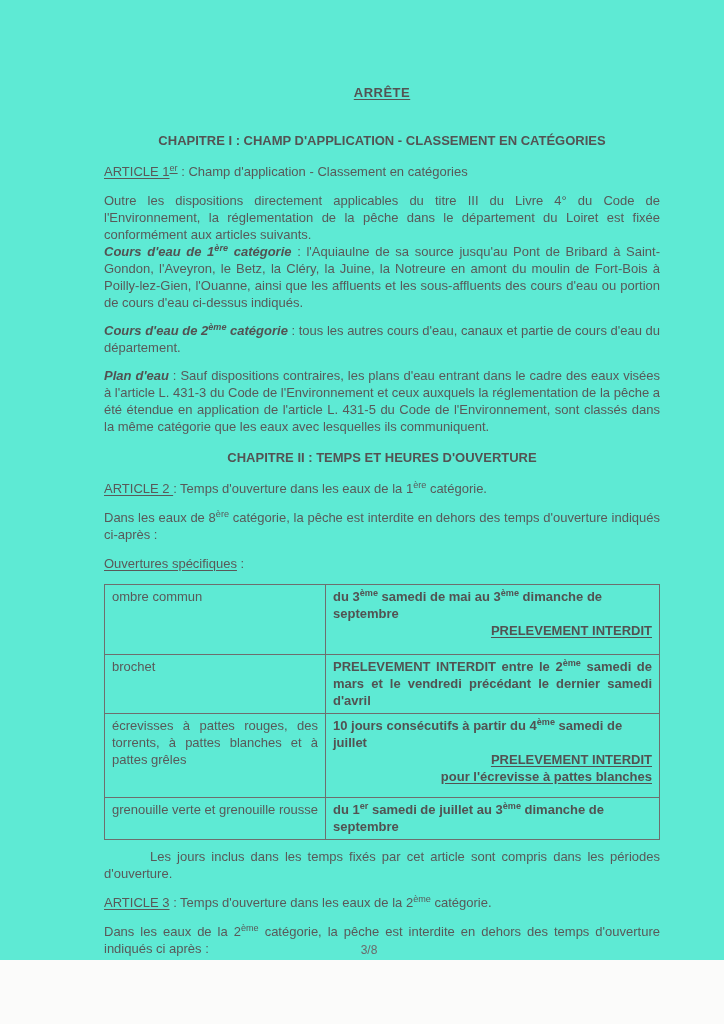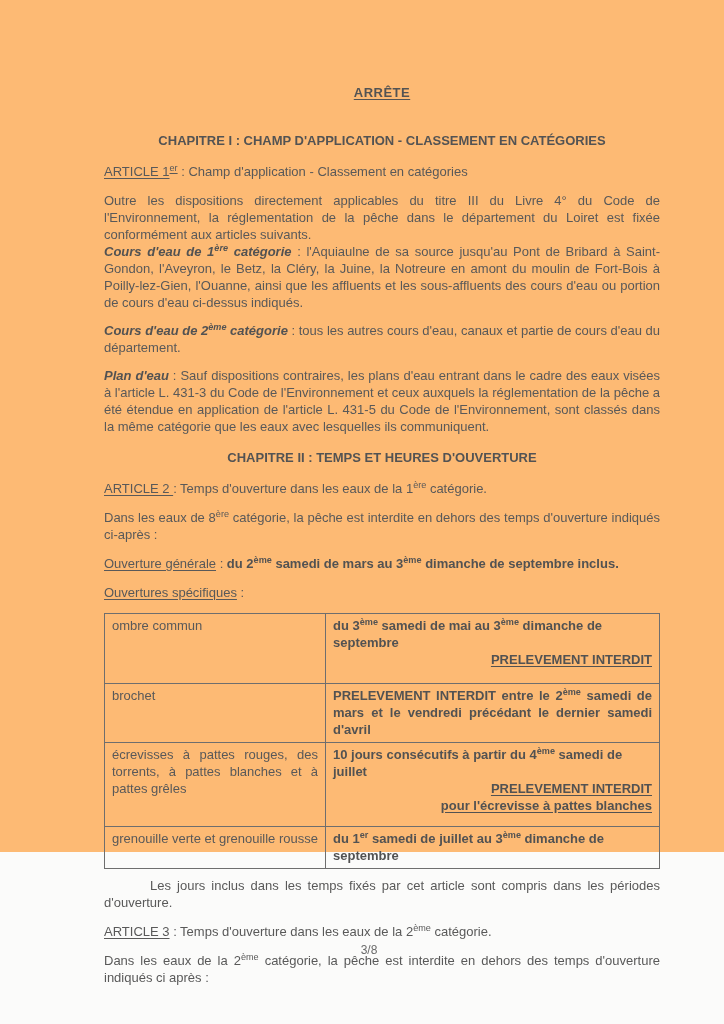--- a/index.html
+++ b/index.html
@@ -4,22 +4,22 @@
 <style>
   html, body { margin: 0; padding: 0; }
   body {
     width: 724px; height: 1024px;
     background: #fbfbfa;
     font-family: "Liberation Sans", sans-serif;
     overflow: hidden;
   }
   .page {
     position: relative;
-    width: 724px; height: 852px;
-    background: #fdba74;
+    width: 724px; height: 960px;
+    background: #5eead4;
     color: #595959;
   }
   .content {
     position: absolute;
     left: 104px; top: 0;
     width: 556px;
     font-size: 13px;
     line-height: 17px;
   }
   .title {
@@ -102,21 +102,20 @@
     <p class="para"><span class="b i">Cours d'eau de 2</span><sup class="b i">ème</sup><span class="b i">  catégorie</span><span> : tous les autres cours d'eau, canaux et partie de cours d'eau du département.</span></p>
 
     <p class="para"><span class="b i">Plan d'eau</span><span> : Sauf dispositions contraires, les plans d'eau entrant dans le cadre des eaux visées à l'article L. 431-3 du Code de l'Environnement et ceux auxquels la réglementation de la pêche a été étendue en application de l'article L. 431-5 du Code de l'Environnement, sont classés dans la même catégorie que les eaux avec lesquelles ils communiquent.</span></p>
 
     <div class="chapter-heading chapter2-heading">CHAPITRE II : TEMPS ET HEURES D'OUVERTURE</div>
 
     <div class="article-line"><span class="u">ARTICLE 2 </span><span>: Temps d'ouverture dans les eaux de la 1</span><sup>ère</sup><span> catégorie.</span></div>
 
     <p class="para"><span>Dans les eaux de 8</span><sup>ère</sup><span> catégorie, la pêche est interdite en dehors des temps d'ouverture indiqués ci-après :</span></p>
 
-    <div class="article-line"><span class="u">Ouverture générale</span><span> : </span><span class="b">du 2</span><sup class="b">ème</sup><span class="b"> samedi de mars au 3</span><sup class="b">ème</sup><span class="b">  dimanche de septembre inclus.</span></div>
 
     <div class="article-line"><span class="u">Ouvertures spécifiques</span><span> :</span></div>
 
     <table class="open-table">
       <tbody>
         <tr class="row-ombre">
           <td class="species-cell">ombre commun</td>
           <td>
             <div class="cell-line"><span class="b">du 3</span><sup class="b">ème</sup><span class="b"> samedi de mai au 3</span><sup class="b">ème</sup><span class="b"> dimanche de septembre</span></div>
             <div class="cell-line center"><span class="b u">PRELEVEMENT INTERDIT</span></div>

